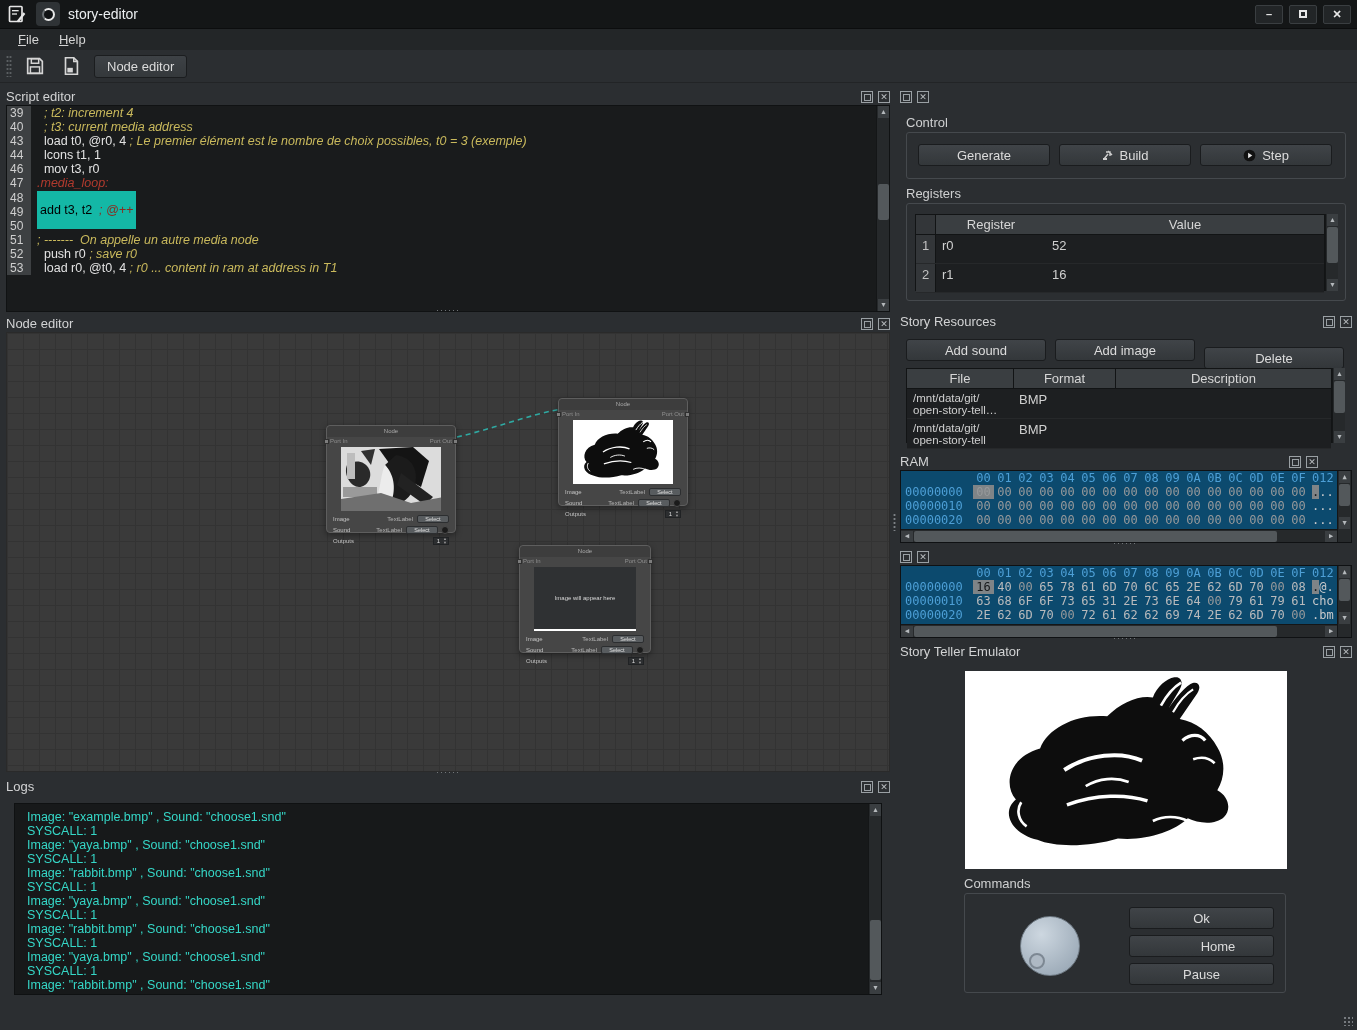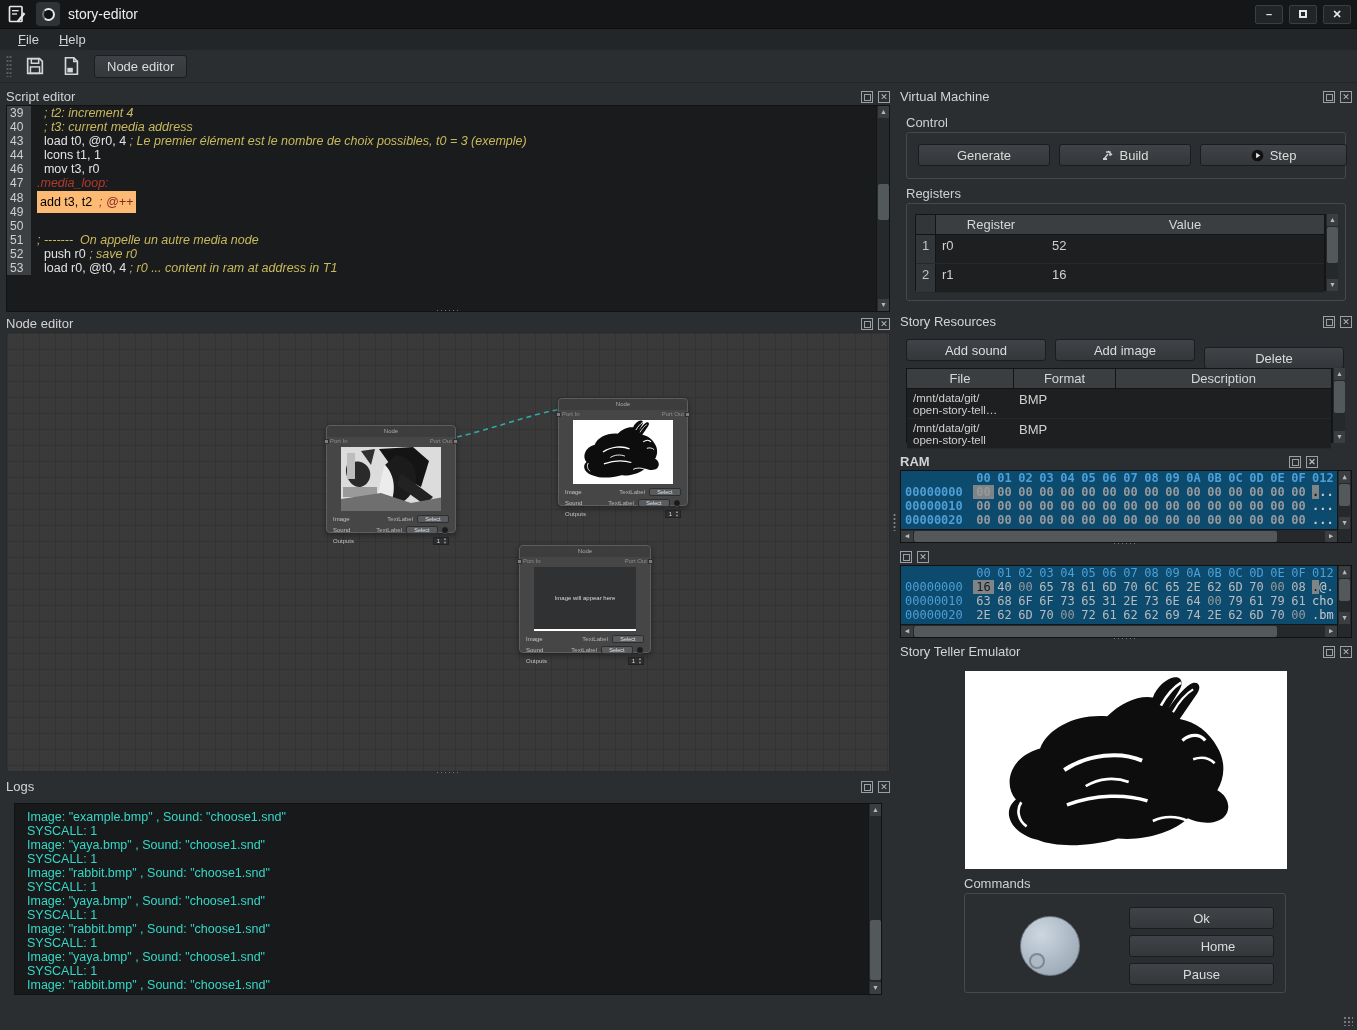--- a/index.html
+++ b/index.html
@@ -33,21 +33,21 @@
   .di { width:12px; height:12px; border:1px solid #9aa0a4; position:relative; color:#b9bdc0; font-size:9px; line-height:10px; text-align:center; cursor:pointer; background:#2b2e31;}
   .di-float::before { content:""; position:absolute; left:2px; top:2px; width:5px; height:5px; border:1px solid #9aa0a4; background:#2b2e31;}
   .di-float::after { content:""; position:absolute; right:1px; bottom:1px; width:5px; height:5px; border:1px solid #9aa0a4; background:#2b2e31;}
   
   #script-body { position:absolute; left:0; top:17px; right:0; bottom:0; background:#191b1c; border:1px solid #101213; overflow:hidden;}
   .sline { display:flex; height:14.1px; line-height:14.1px; font-size:12.5px; white-space:pre; }
   .sline .ln { width:24px; background:#3d4042; color:#cfcfcf; text-align:left; padding-left:3px; flex:none; font-size:12px;}
   .sline .lc { padding-left:6px; color:#e2e2e2; }
   .cmt { color:#c9b95c; font-style:italic; }
   .lbl { color:#b23a2e; font-style:italic; }
-  .hlwrap { background:#fdba74; color:#000; display:inline-block; padding:4px 3px; }
+  .hlwrap { background:#14b8a6; color:#000; display:inline-block; padding:12px 3px; }
   .hlwrap .cmt { color:#8a2b20; }
   .vscroll { position:absolute; top:0; right:0; width:13px; bottom:0; background:#26292b; border-left:1px solid #141617; }
   .vscroll .arr { position:absolute; left:1px; width:11px; height:12px; background:#3a3e41; color:#b5b9bc; font-size:7px; text-align:center; line-height:12px;}
   .vscroll .arr.up { top:0; } .vscroll .arr.dn { bottom:0; }
   .vscroll .thumb { position:absolute; left:1px; width:11px; background:#53585b; border-radius:2px;}
   
   #node-body { position:absolute; left:0; top:17px; right:0; bottom:0; background:#3a3a3a; border:1px solid #2a2a2a; overflow:hidden;
     background-image:linear-gradient(#333 1px, transparent 1px), linear-gradient(90deg, #333 1px, transparent 1px);
     background-size:16px 16px; }
   .gnode { position:absolute; background:#464646; border:1px solid #5e5e5e; border-radius:4px; box-shadow:0 2px 6px rgba(0,0,0,.4); }
@@ -344,37 +344,36 @@
       </div>
     </div>
   </div>
 
   <div class="vsplit">
       <span class="dots"></span>
     </div>
 
   <div class="dock" style="left:900px; top:88px; width:452px; height:217px;">
     <div class="dock-head">
-      <span class="dock-title">Virtual Machine</span>
       <span class="dock-icons">
         <span class="di di-float"></span>
         <span class="di">✕</span>
       </span>
     </div>
     <div class="seclab" style="position:absolute; left:6px; top:27px;">Control</div>
     <div class="groupbox" style="left:6px; top:44px; width:440px; height:47px;"></div>
     <button class="qbtn" style="position:absolute; left:18px; top:56px; width:132px;">Generate</button>
     <button class="qbtn" style="position:absolute; left:159px; top:56px; width:132px;">
       <svg width="12" height="12" viewBox="0 0 12 12">
           <path d="M2 10 L6 5 M6 2 L10 6 M4 3 h4 v4" stroke="#cfcfcf" stroke-width="1.4" fill="none"></path>
           <rect x="1" y="9" width="4" height="2" fill="#cfcfcf"></rect>
         </svg>
       <span>Build</span>
     </button>
-    <button class="qbtn" style="position:absolute; left:300px; top:56px; width:147px;">
+    <button class="qbtn" style="position:absolute; left:300px; top:56px; width:132px;">
       <svg width="13" height="13" viewBox="0 0 14 14">
           <circle cx="7" cy="7" r="6.3" fill="#111"></circle>
           <path d="M5.5 4 L10 7 L5.5 10 Z" fill="#e8e8e8"></path>
         </svg>
       <span>Step</span>
     </button>
     <div class="seclab" style="position:absolute; left:6px; top:98px;">Registers</div>
     <div class="groupbox" style="left:6px; top:115px; width:440px; height:98px;"></div>
     <div class="qtable" style="left:15px; top:126px; width:410px; height:77px;">
       <div class="qthead">
@@ -432,21 +431,21 @@
           </div>
         </div>
     </div>
     <div class="vscroll" style="left:432px; top:55px; width:13px; height:75px; right:auto; bottom:auto;">
       <span class="arr up">▲</span>
       <span class="thumb" style="top:13px; height:32px;"></span>
       <span class="arr dn">▼</span>
     </div>
   </div>
 
-  <div class="dock" style="left:900px; top:453px; width:418px; height:90px;font-weight:bold;">
+  <div class="dock" style="left:900px; top:453px; width:418px; height:90px;">
     <div class="dock-head">
       <span class="dock-title">RAM</span>
       <span class="dock-icons">
         <span class="di di-float"></span>
         <span class="di">✕</span>
       </span>
     </div>
     <div class="hexarea" style="left:0; top:17px; width:452px; height:73px;">
       <div id="ram-hex">
           <div class="hexrow"><span class="hexaddr"></span><span class="hexb hdr">00</span><span class="hexb hdr">01</span><span class="hexb hdr">02</span><span class="hexb hdr">03</span><span class="hexb hdr">04</span><span class="hexb hdr">05</span><span class="hexb hdr">06</span><span class="hexb hdr">07</span><span class="hexb hdr">08</span><span class="hexb hdr">09</span><span class="hexb hdr">0A</span><span class="hexb hdr">0B</span><span class="hexb hdr">0C</span><span class="hexb hdr">0D</span><span class="hexb hdr">0E</span><span class="hexb hdr">0F</span><span class="hexascii hdr">012</span></div>

